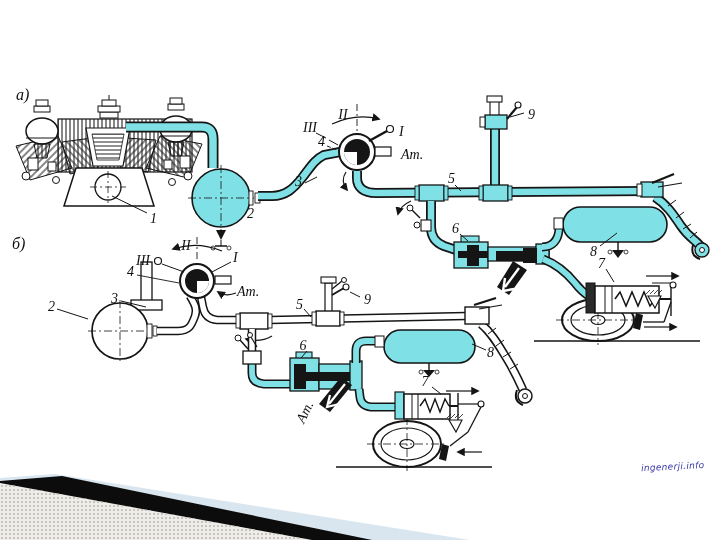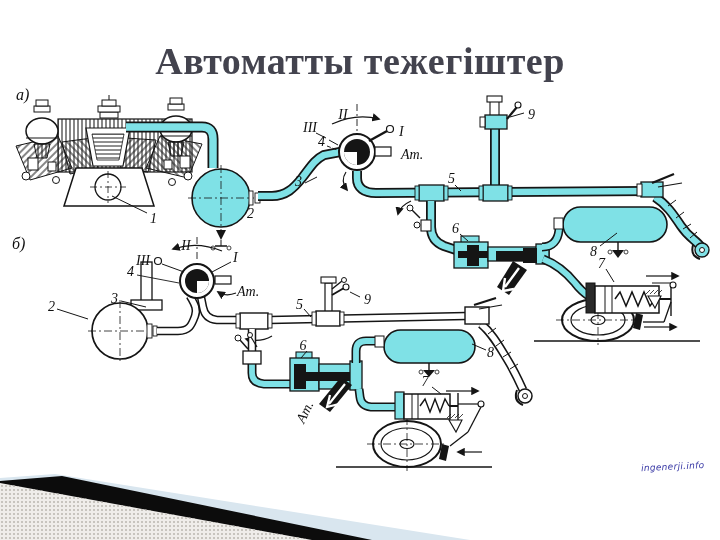--- a/index.html
+++ b/index.html
@@ -21,21 +21,20 @@
   .lbl{font-family:"Liberation Serif",serif;font-style:italic;font-size:14px;fill:#101010;}
   .lbl-big{font-family:"Liberation Serif",serif;font-style:italic;font-size:16px;fill:#101010;}
   .ink{stroke:#151515;fill:none;}
   .white-fill{fill:#fff;stroke:#151515;}
 </style>
 </head>
 <body>
 
 <div class="slide">
 
-  <div class="title">Автоматты тежегіштер</div>
 
   <svg width="720" height="540" viewBox="0 0 720 540">
     <defs>
       <pattern id="hv" width="4" height="4" patternUnits="userSpaceOnUse">
         <line x1="2" y1="0" x2="2" y2="4" stroke="#222" stroke-width="1.1"></line>
       </pattern>
       <pattern id="hh" width="4" height="4" patternUnits="userSpaceOnUse">
         <line x1="0" y1="2" x2="4" y2="2" stroke="#222" stroke-width="1"></line>
       </pattern>
       <pattern id="hd" width="5" height="5" patternUnits="userSpaceOnUse" patternTransform="rotate(45)">

